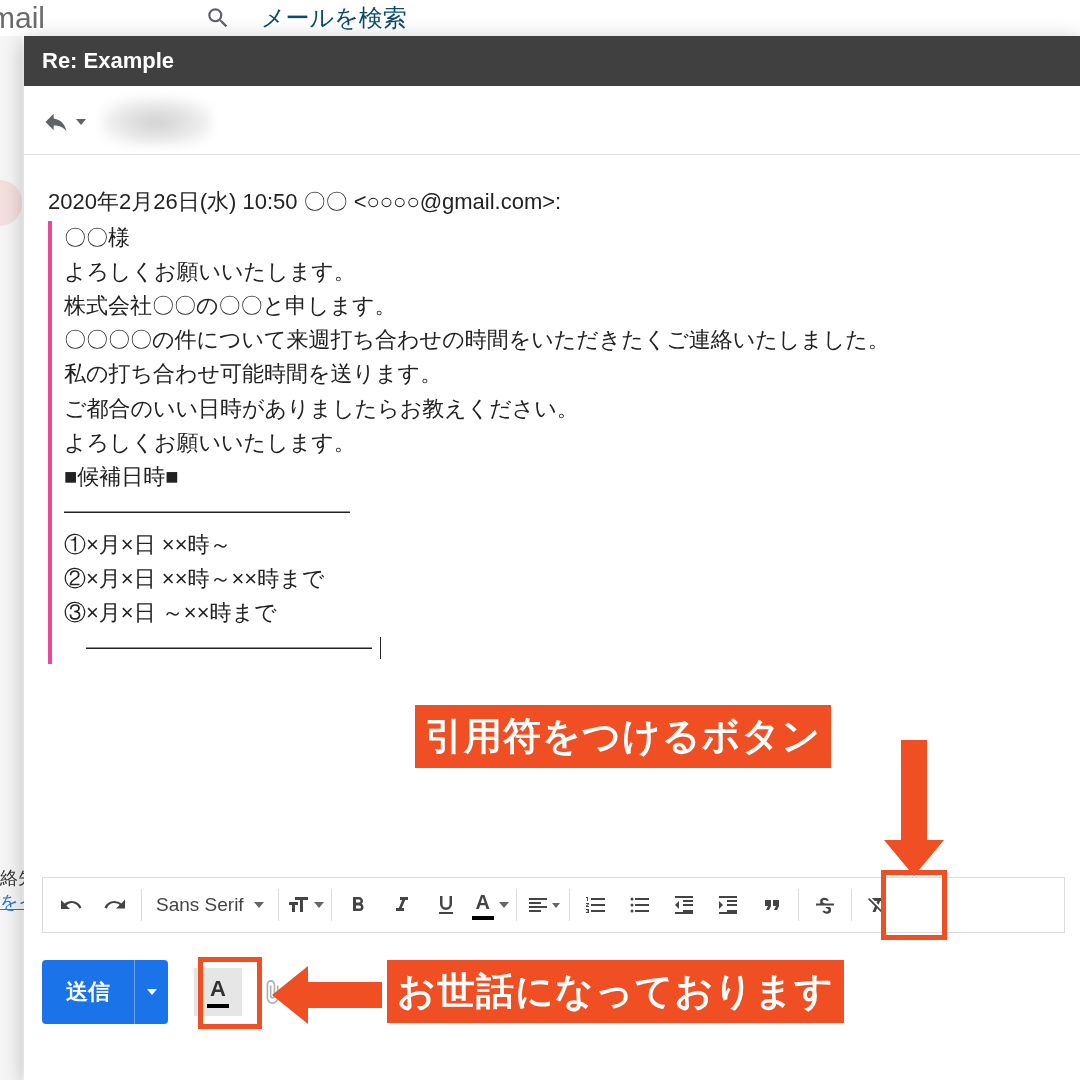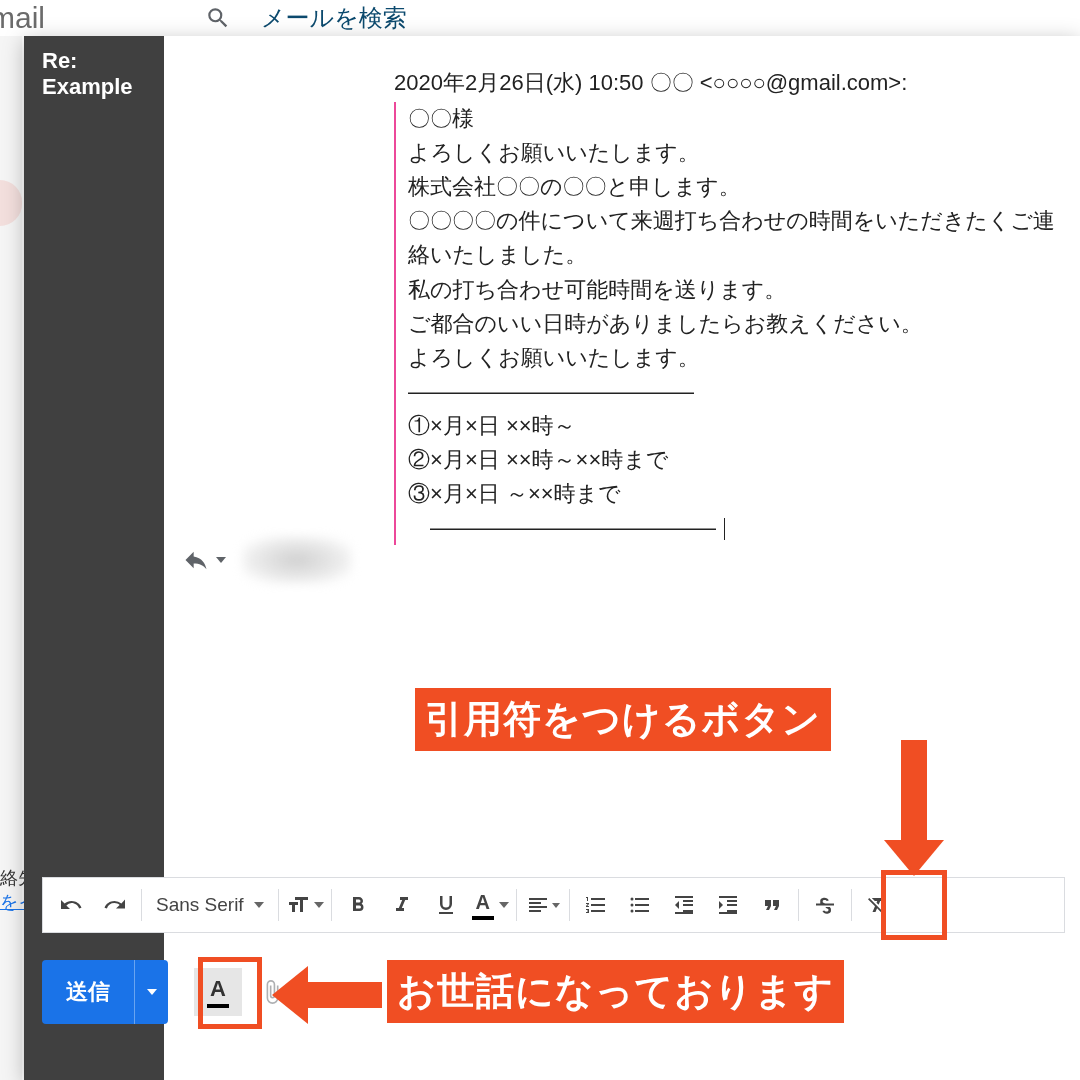--- a/index.html
+++ b/index.html
@@ -58,21 +58,21 @@
     }
     .compose {
       position: absolute;
       left: 24px;
       right: 0;
       top: 36px;
       bottom: 0;
       background: #fff;
       box-shadow: 0 4px 20px rgba(0,0,0,0.25);
       display: flex;
-      flex-direction: row;
+      flex-direction: column;
     }
     .compose-title {
       background: #404040;
       color: #fff;
       font-size: 22px;
       font-weight: bold;
       padding: 12px 18px;
     }
     .reply-row {
       display: flex;
@@ -90,42 +90,42 @@
     .divider { height: 1px; background: #e0e0e0; margin: 0 0 0 0; }
     .body-area {
       padding: 30px 24px 10px;
       font-size: 22px;
       line-height: 1.55;
       color: #222;
     }
     .quote-line { color: #222; }
     .quote-block {
       margin-top: 2px;
-      border-left: 2px solid #ec4899;
+      border-left: 4px solid #ec4899;
       padding-left: 12px;
     }
     .quote-block p { margin: 0; }
     .cursor {
       display: inline-block;
       width: 1px; height: 22px;
       background: #222;
       margin-left: 8px;
       vertical-align: middle;
     }
     .callout {
       position: absolute;
       background: #f04e23;
       color: #fff;
       font-size: 38px;
       font-weight: bold;
       padding: 6px 10px;
       white-space: nowrap;
       letter-spacing: 1px;
     }
-    .callout1 { top: 688px; left: 415px; }
+    .callout1 { top: 705px; left: 415px; }
     .callout2 { top: 960px; left: 387px; }
     .arrow-down {
       position: absolute;
       left: 884px; top: 740px;
       width: 60px; height: 138px;
     }
     .arrow-down .shaft { position: absolute; left: 17px; top: 0; width: 26px; height: 104px; background: #f04e23; }
     .arrow-down .head { position: absolute; left: 0; top: 100px; width: 0; height: 0; border-left: 30px solid transparent; border-right: 30px solid transparent; border-top: 36px solid #f04e23; }
     .arrow-left {
       position: absolute;
@@ -260,20 +260,21 @@
       <p></p>
       <p>よろしくお願いいたします。</p>
       <p>株式会社〇〇の〇〇と申します。</p>
       <p></p>
       <p>〇〇〇〇の件について来週打ち合わせの時間をいただきたくご連絡いたしました。</p>
       <p></p>
       <p>私の打ち合わせ可能時間を送ります。</p>
       <p>ご都合のいい日時がありましたらお教えください。</p>
       <p>よろしくお願いいたします。</p>
       <p></p>
+      <p>■候補日時■</p>
       <p>―――――――――――――</p>
       <p>①×月×日 ××時～</p>
       <p>②×月×日 ××時～××時まで</p>
       <p>③×月×日 ～××時まで</p>
       <p><span>　―――――――――――――</span><span class="cursor"></span></p>
     </div>
   </div>
 </div>
 
 <div class="toolbar-format">

